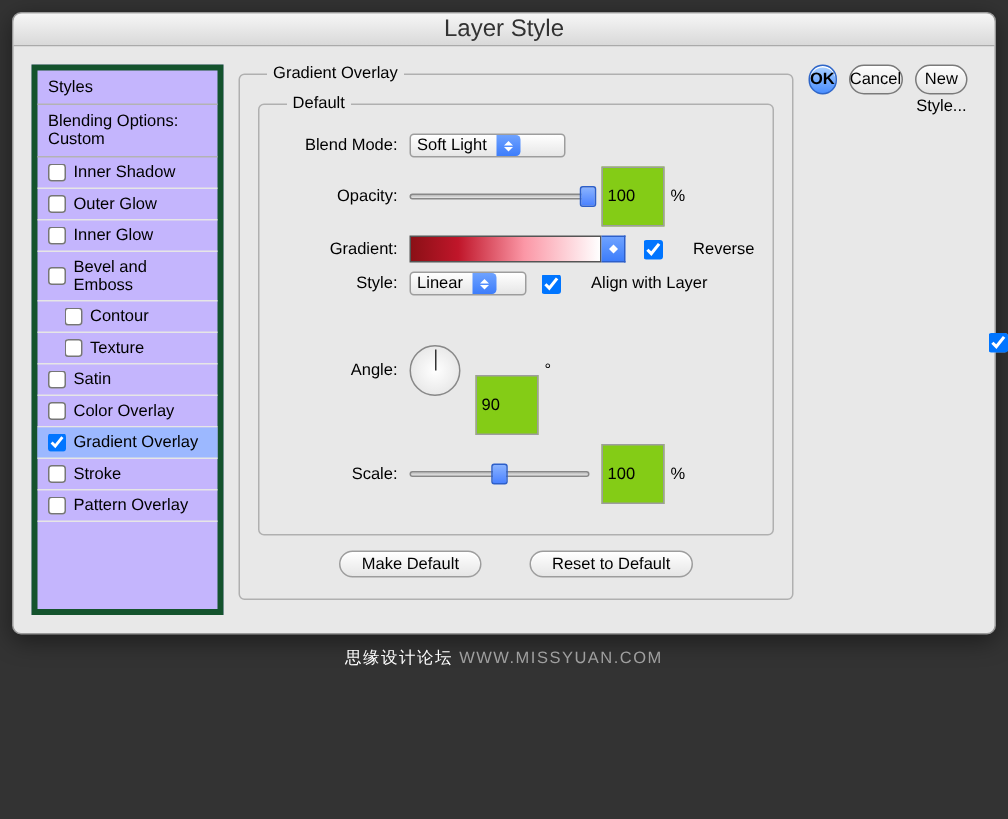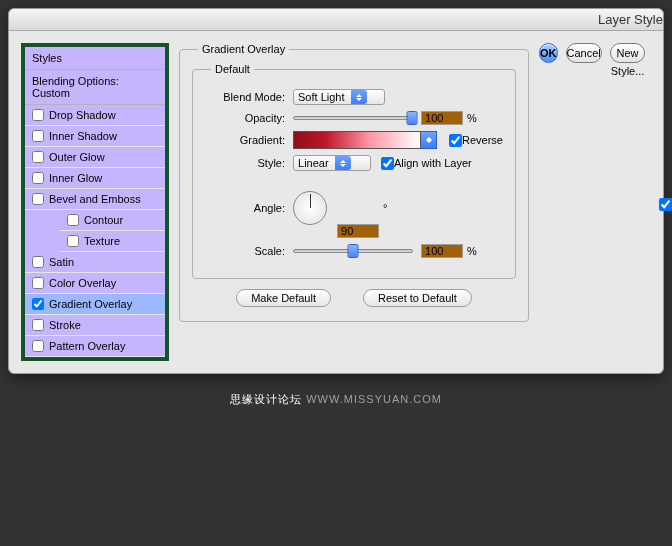--- a/index.html
+++ b/index.html
@@ -1,72 +1,68 @@
 <!DOCTYPE html>
 <html><head>
 <meta charset="utf-8">
 <style>
 * { box-sizing: border-box; margin: 0; padding: 0; font-family: "Lucida Grande", Arial, sans-serif; font-size: 11px; }
 body { background: #333; display: flex; flex-direction: column; align-items: center; padding: 8px; }
 .window { width: 656px; background: #e8e8e8; border: 1px solid #999; border-radius: 6px; box-shadow: 0 4px 16px rgba(0,0,0,0.45); }
-.titlebar { height: 22px; text-align: right; line-height: 22px; font-size: 13px; color: #333; background: linear-gradient(#f6f6f6,#d9d9d9); border-bottom: 1px solid #aaa; border-radius: 6px 6px 0 0; }
+.titlebar { height: 22px; text-align: center; line-height: 22px; font-size: 16px; color: #333; background: linear-gradient(#f6f6f6,#d9d9d9); border-bottom: 1px solid #aaa; border-radius: 6px 6px 0 0; }
 .content { display: flex; padding: 12px; gap: 10px; }
 .sidebar { width: 150px; border: 4px solid #14532d; background: #c4b5fd; }
 .sidebar-header { padding: 5px 7px; border-bottom: 1px solid #b3b3b3; }
 .sidebar-item { display: flex; align-items: center; gap: 5px; padding: 4px 7px; border-bottom: 1px solid #e6e6e6; cursor: pointer; }
 .sidebar-item.selected { background: #9cb8ff; }
-.sidebar-item.indent { padding-left: 8px; margin-left: 34px; }
+.sidebar-item.indent { padding-left: 18px; }
 .sidebar-item input[type=checkbox] { width: 12px; height: 12px; }
 .main { flex: 1; }
 fieldset { border: 1px solid #b0b0b0; border-radius: 4px; padding: 8px 12px 14px; margin-bottom: 10px; }
 legend { padding: 0 4px; margin-left: 6px; font-size: 11px; }
 .row { display: flex; align-items: center; margin: 6px 0; }
 .row-label { width: 80px; text-align: right; margin-right: 8px; }
 .select { background: linear-gradient(#fff,#e6e6e6); border: 1px solid #9d9d9d; border-radius: 3px; padding: 1px 4px; position: relative; display: inline-flex; align-items: center; }
 .select-cap { width: 16px; background: linear-gradient(#6ea2ff,#3d7dfb); border-radius: 0 3px 3px 0; margin: -1px -4px -1px 6px; align-self: stretch; display: flex; flex-direction: column; justify-content: center; align-items: center; }
 .select-cap::before, .select-cap::after { content: ""; border: 3px solid transparent; }
 .select-cap::before { border-bottom-color: #fff; margin-bottom: 1px; }
 .select-cap::after { border-top-color: #fff; }
 .slider-track { height: 4px; background: linear-gradient(#bbb,#e6e6e6); border: 1px solid #888; border-radius: 3px; position: relative; }
 .slider-thumb { width: 11px; height: 14px; background: linear-gradient(#8ab3ff,#4b82ff); border: 1px solid #2d5fc9; border-radius: 2px; position: absolute; top: -6px; transform: translateX(-50%); }
-.num-field { width: 42px; border: 1px solid #9d9d9d; padding: 0 3px; background: #a16207; text-align: left; }
-.chk { display: inline-flex; align-items: center; gap: 0; }
+.num-field { width: 42px; border: 1px solid #9d9d9d; padding: 13px 3px; background: #84cc16; text-align: left; }
+.chk { display: inline-flex; align-items: center; gap: 20px; }
 .chk input { width: 13px; height: 13px; }
 .gradient-swatch { width: 128px; height: 18px; border: 1px solid #555; background: linear-gradient(to right,#8b1016 0%,#c0162a 25%,#fb97a6 60%,#fff 100%); }
 .grad-cap { width: 16px; height: 18px; background: linear-gradient(#6ea2ff,#3d7dfb); border: 1px solid #2d5fc9; border-left: none; display:flex; flex-direction:column; justify-content:center; align-items:center; }
 .grad-cap::before,.grad-cap::after{content:"";border:3px solid transparent;}
 .grad-cap::before{border-bottom-color:#fff;}
 .grad-cap::after{border-top-color:#fff;}
 .angle-dial { width: 34px; height: 34px; border: 1px solid #888; border-radius: 50%; background: radial-gradient(#fff,#e0e0e0); position: relative; }
 .angle-dial::after { content:""; position:absolute; width:1px; height:14px; background:#333; top:2px; left:50%; }
 .btn-pill { background: linear-gradient(#fff,#e6e6e6); border: 1px solid #9d9d9d; border-radius: 10px; padding: 2px 14px; cursor: pointer; box-shadow: 0 1px 1px #fff inset; }
 .btn-row { display:flex; gap:32px; justify-content:center; margin-top:4px; }
 .right-col { width: 112px; display: flex; flex-direction: row; gap: 8px; align-items: stretch; }
 .aqua-btn { height: 20px; border-radius: 10px; border: 1px solid #7a7a7a; background: linear-gradient(#fdfdfd,#e4e4e4); text-align: center; line-height: 18px; cursor: pointer; box-shadow: 0 1px 0 #fff inset; }
 .aqua-btn.primary { background: linear-gradient(#aad1ff,#4b8eff); border-color:#2f66c8; color:#000; font-weight: bold; }
 .preview-box { width: 70px; height: 62px; border: 1px solid #c5c5c5; background: #f3f3f3; position: relative; }
 .preview-box::after { content:""; position:absolute; left:18px; top:18px; width:34px; height:26px; background: linear-gradient(#f6becb,#e67b8e); opacity:.6; }
-.footer { text-align:center; color:#fff; font-size:11px; margin-top:18px; letter-spacing:1px;}
+.footer { text-align:center; color:#fff; font-size:11px; margin-top:8px; letter-spacing:1px;}
 .footer span.light { color:#9f9f9f; }
 </style>
 </head>
 <body>
 
 <div class="window">
   <div class="titlebar">Layer Style</div>
   <div class="content">
 
     <div class="sidebar">
       <div class="sidebar-header">Styles</div>
       <div class="sidebar-header">Blending Options: Custom</div>
       <div id="sidebar-items">
-          <div class="sidebar-item">
-            <input type="checkbox" style="">
-            <span>Drop Shadow</span>
-          </div>
           <div class="sidebar-item">
             <input type="checkbox" style="">
             <span>Inner Shadow</span>
           </div>
           <div class="sidebar-item">
             <input type="checkbox" style="">
             <span>Outer Glow</span>
           </div>
           <div class="sidebar-item">
             <input type="checkbox" style="">
@@ -108,21 +104,21 @@
     </div>
 
     <div class="main">
       <fieldset>
         <legend>Gradient Overlay</legend>
         <fieldset>
           <legend>Default</legend>
 
           <div class="row">
             <span class="row-label">Blend Mode:</span>
-            <div class="select" style="width:92px">
+            <div class="select" style="width:104px">
               <span>Soft Light</span>
               <span class="select-cap"></span>
             </div>
           </div>
 
           <div class="row">
             <span class="row-label">Opacity:</span>
             <div class="slider-track" style="width:120px">
               <div class="slider-thumb" style="left:100%"></div>
             </div>

